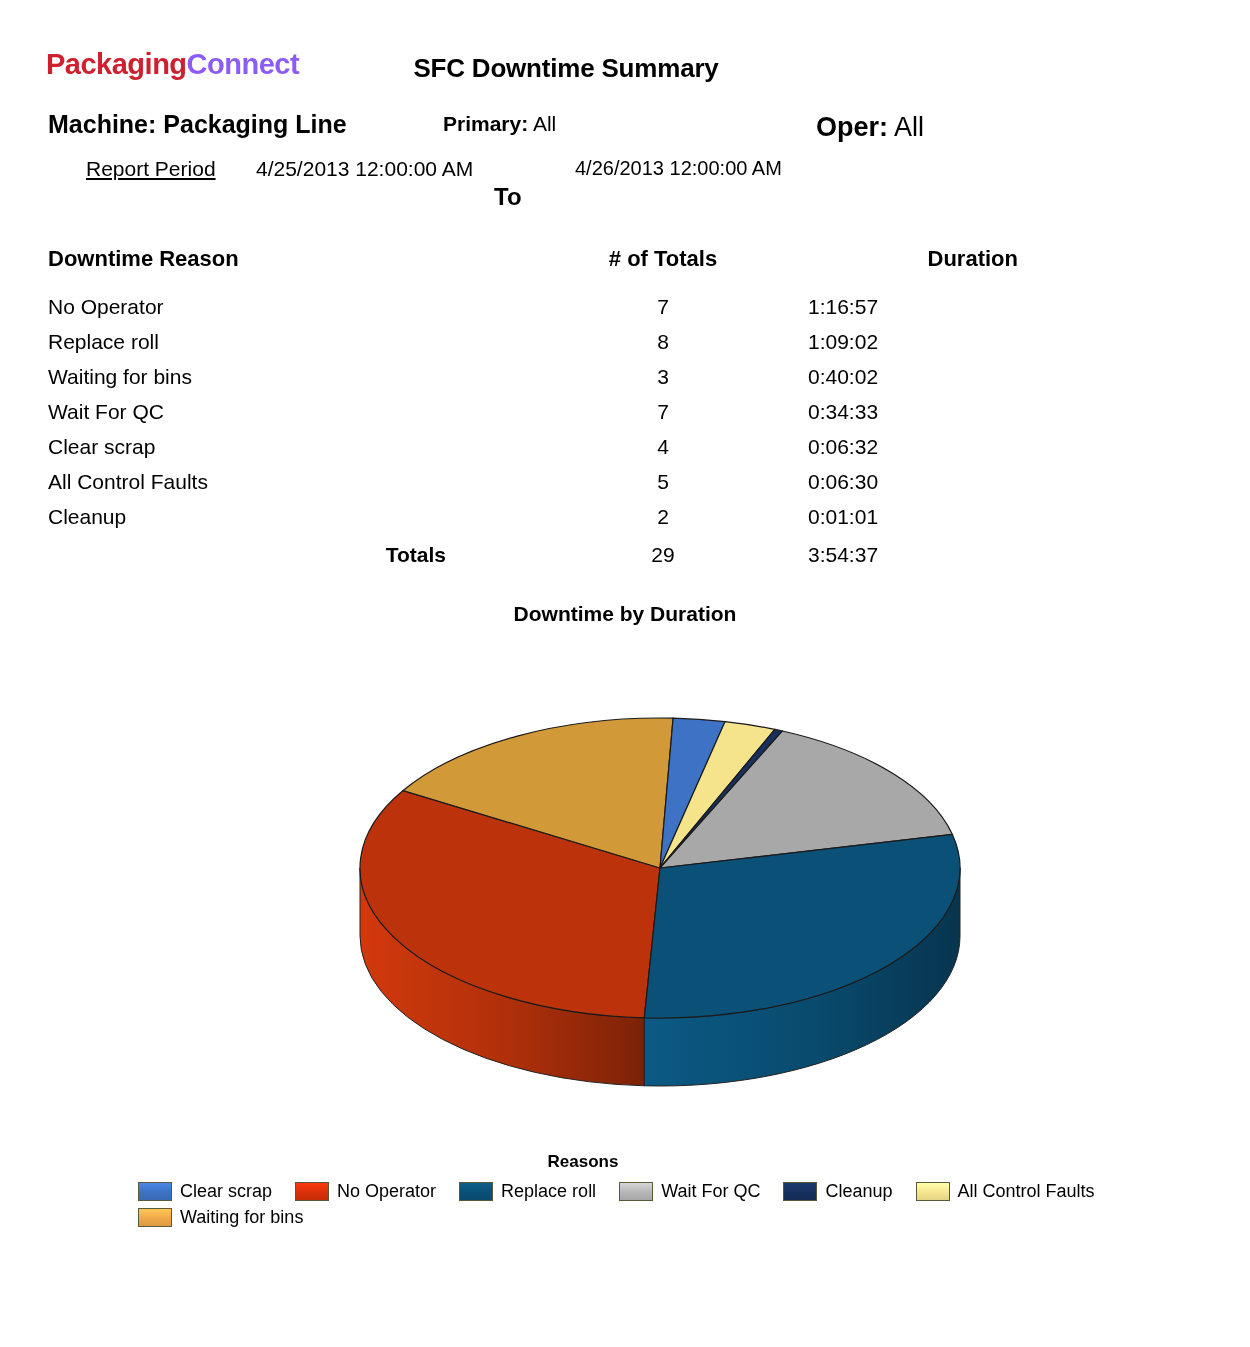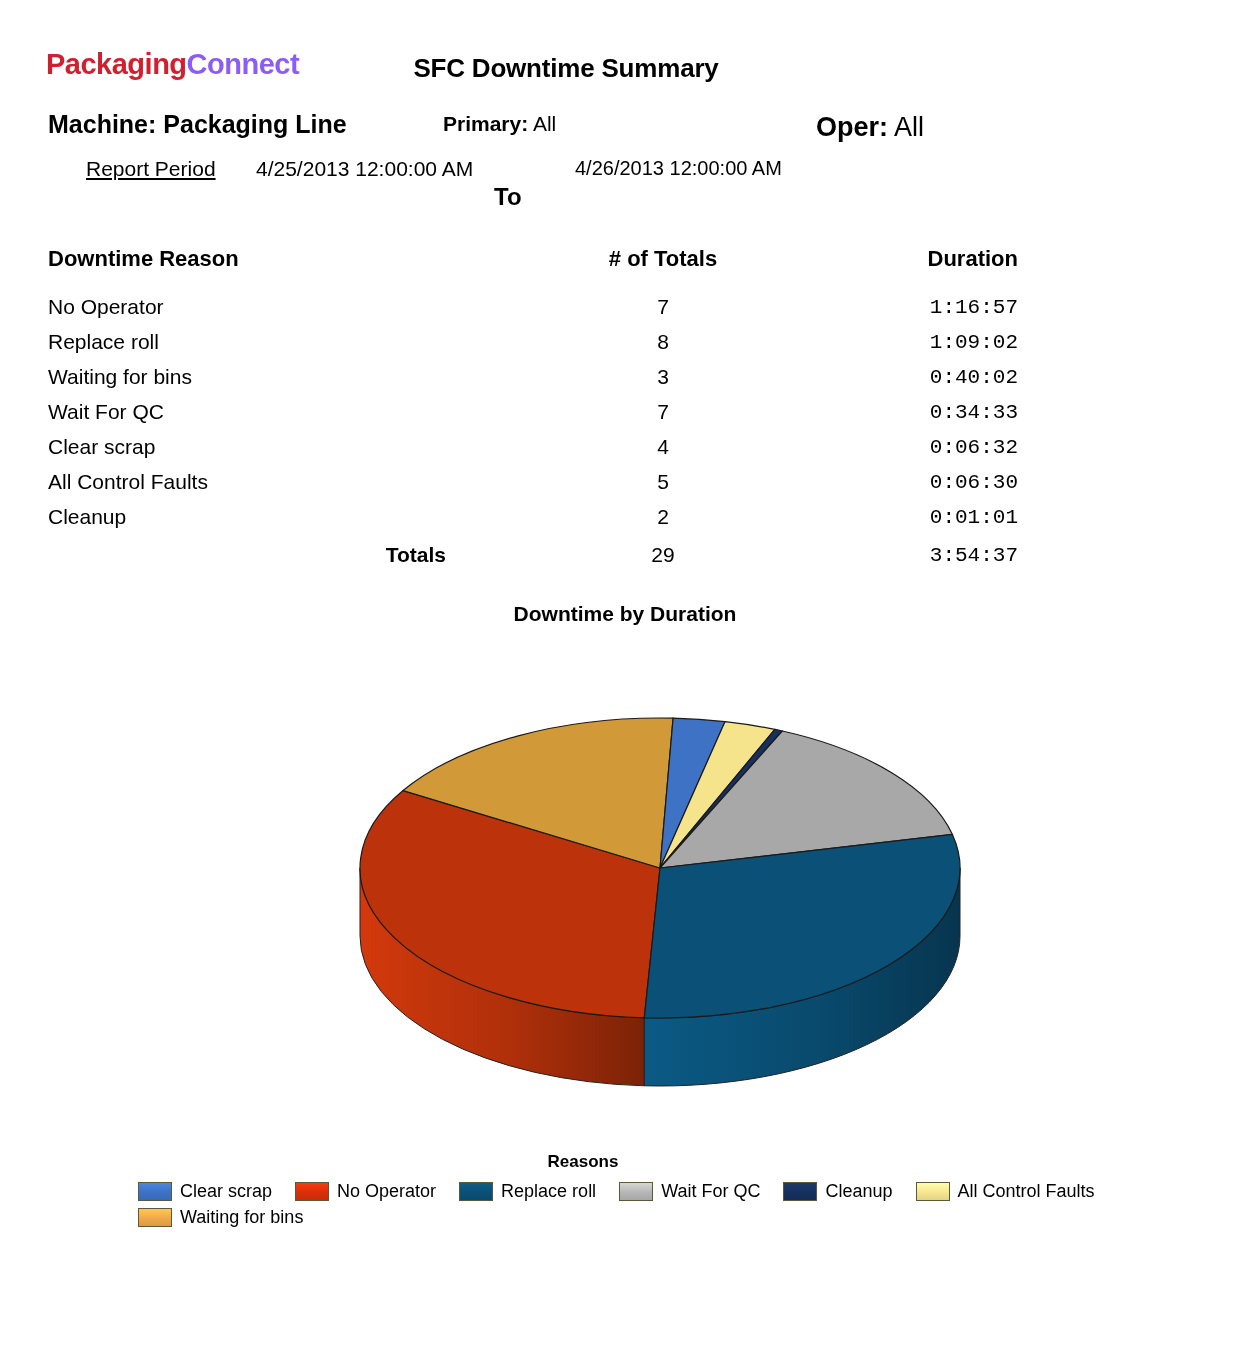--- a/index.html
+++ b/index.html
@@ -119,21 +119,21 @@
   table.summary th.col-reason { text-align: left; width: 470px; }
   table.summary th.col-events { text-align: center; width: 290px; }
   table.summary th.col-duration { text-align: right; width: 210px; }
 
   table.summary td {
     padding: 5px 0 6px 0;
     white-space: nowrap;
   }
   table.summary td.c-reason { text-align: left; }
   table.summary td.c-events { text-align: center; }
-  table.summary td.c-duration { text-align: right; font-family: Liberation Mono, monospace; }
+  table.summary td.c-duration { text-align: left; }
 
   tr.totals-row td { font-weight: bold; padding-top: 8px; }
   tr.totals-row td.c-reason { text-align: right; padding-right: 72px; }
   tr.totals-row td.c-events,
   tr.totals-row td.c-duration { font-weight: normal; }
 
   
   .chart-title {
     position: absolute;
     left: 0;

